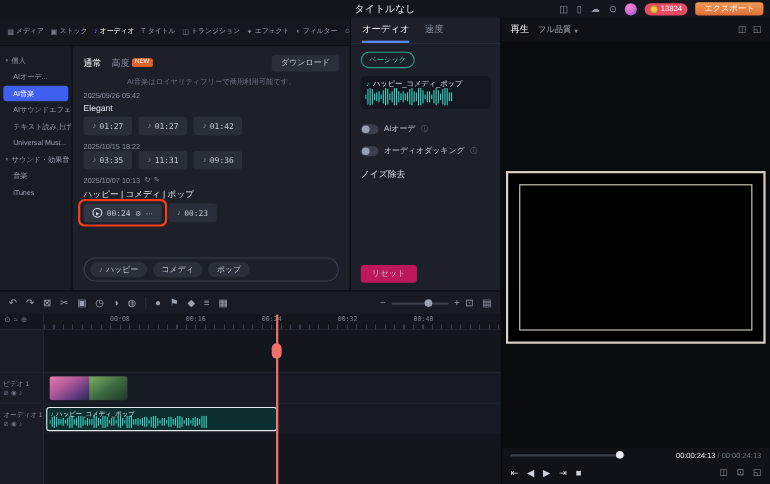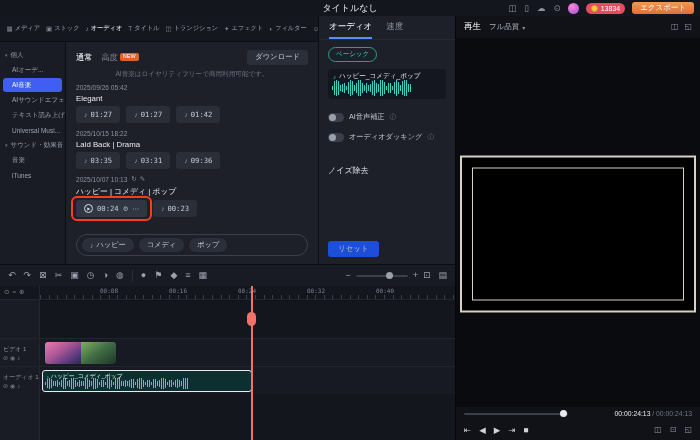--- a/index.html
+++ b/index.html
@@ -87,22 +87,22 @@
 .sec-row{display:flex;align-items:center;margin:3px 0 2px}
 .sec-label{font-size:8px;color:#dfe3ea}
 .reset-circ{margin-left:auto;font-size:8px;color:#8b92a2}
 .reset-circ::before{content:"↺"}
 .tog-row{display:flex;align-items:center;gap:5px;margin:5px 0}
 .switch{width:16px;height:9px;border-radius:5px;background:#3a3f4b;position:relative;flex:0 0 auto}
 .switch::after{content:"";position:absolute;left:1px;top:1px;width:7px;height:7px;border-radius:50%;background:#9aa1ae}
 .tog-label{font-size:7.2px;color:#c6cbd6;white-space:nowrap}
 .info-ic::before{content:"ⓘ"}
 .info-ic{font-size:6.5px;color:#6f7584}
-.noise-label{font-size:8px;color:#dfe3ea;margin-top:18px}
-.reset-btn{margin-top:auto;align-self:flex-start;background:#1d4ed8;border-radius:3px;padding:3px 10px;font-size:7.5px;color:#b9bfca}
+.noise-label{font-size:8px;color:#dfe3ea;margin-top:6px}
+.reset-btn{margin-top:auto;align-self:flex-start;background:#be185d;border-radius:3px;padding:3px 10px;font-size:7.5px;color:#b9bfca}
 
 
 .toolbar{height:22px;background:#181b23;border-top:1px solid #0c0d12;display:flex;align-items:center;padding:0 8px;gap:8px;flex:0 0 auto}
 .tb-group{display:flex;align-items:center;gap:8px}
 .toolbar .gicon{font-size:9px;color:#9aa1b0}
 .vsep{width:1px;height:11px;background:#2b2f3a}
 .zoom-cluster{display:flex;align-items:center;gap:5px}
 .zslider{width:52px;height:2px;background:#3a3f4a;border-radius:1px;position:relative}
 .zknob{position:absolute;left:58%;top:-2.5px;width:7px;height:7px;border-radius:50%;background:#9aa1ae}
 
@@ -264,29 +264,28 @@
                       <span class="chip-note"></span>
                       <span class="chip-dur">01:42</span>
                     </span>
                 </div>
               </div>
 
               <div class="mgroup">
                 <div class="mdate">
                     <span>2025/10/15 18:22</span>
                   </div>
-                <div class="mtitle">Laid Back | Drama</div>
                 <div class="chips">
                   <span class="chip">
                       <span class="chip-note"></span>
                       <span class="chip-dur">03:35</span>
                     </span>
                   <span class="chip">
                       <span class="chip-note"></span>
-                      <span class="chip-dur">03:31</span>
+                      <span class="chip-dur">11:31</span>
                     </span>
                   <span class="chip">
                       <span class="chip-note"></span>
                       <span class="chip-dur">09:36</span>
                     </span>
                 </div>
               </div>
 
               <div class="mgroup">
                 <div class="mdate">
@@ -380,21 +379,21 @@
                   <i style="height: 44.8277%;"></i>
                   <i style="height: 49.1488%;"></i>
                 </div>
               <div class="cc-name">
                 <span class="cc-note"></span>
                 <span>ハッピー_コメディ_ポップ</span>
               </div>
             </div>
             <div class="tog-row">
               <span class="switch"></span>
-              <span class="tog-label">AI音声補正</span>
+              <span class="tog-label">AIオーデ</span>
               <span class="info-ic"></span>
             </div>
             <div class="tog-row">
               <span class="switch"></span>
               <span class="tog-label">オーディオダッキング</span>
               <span class="info-ic"></span>
             </div>
             <div class="noise-label">ノイズ除去</div>
             <span class="reset-btn">リセット</span>
           </div>

